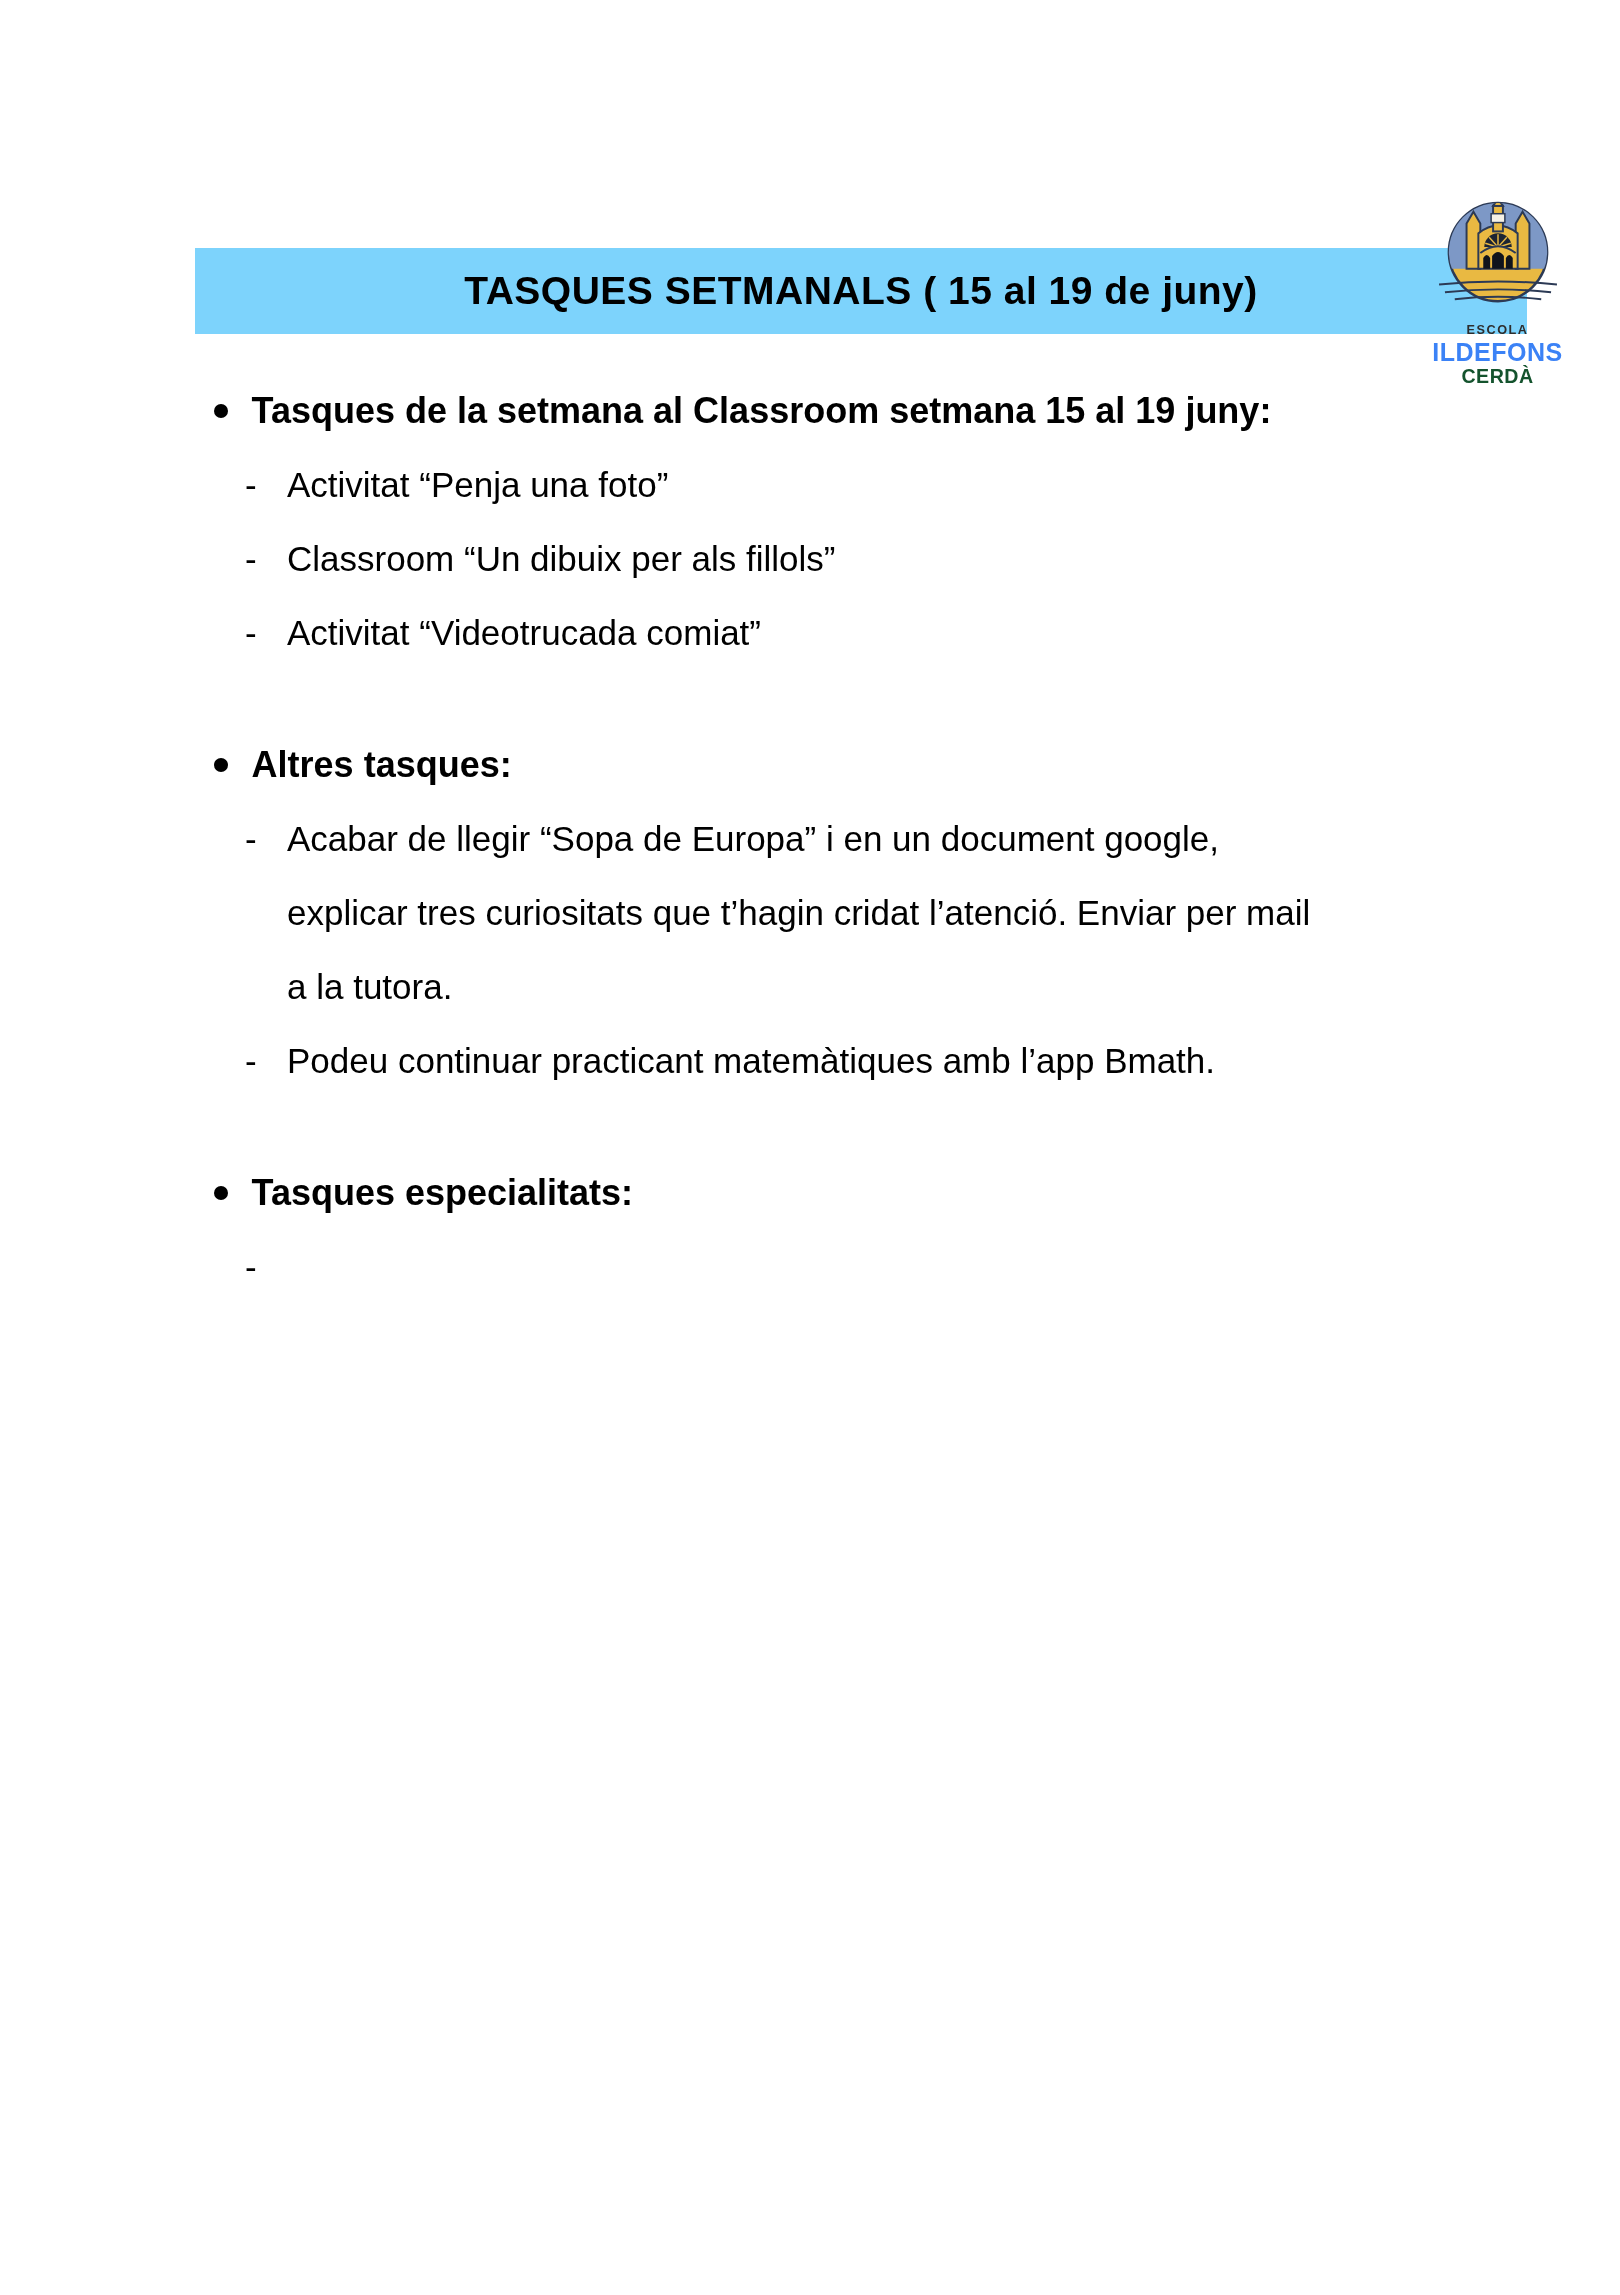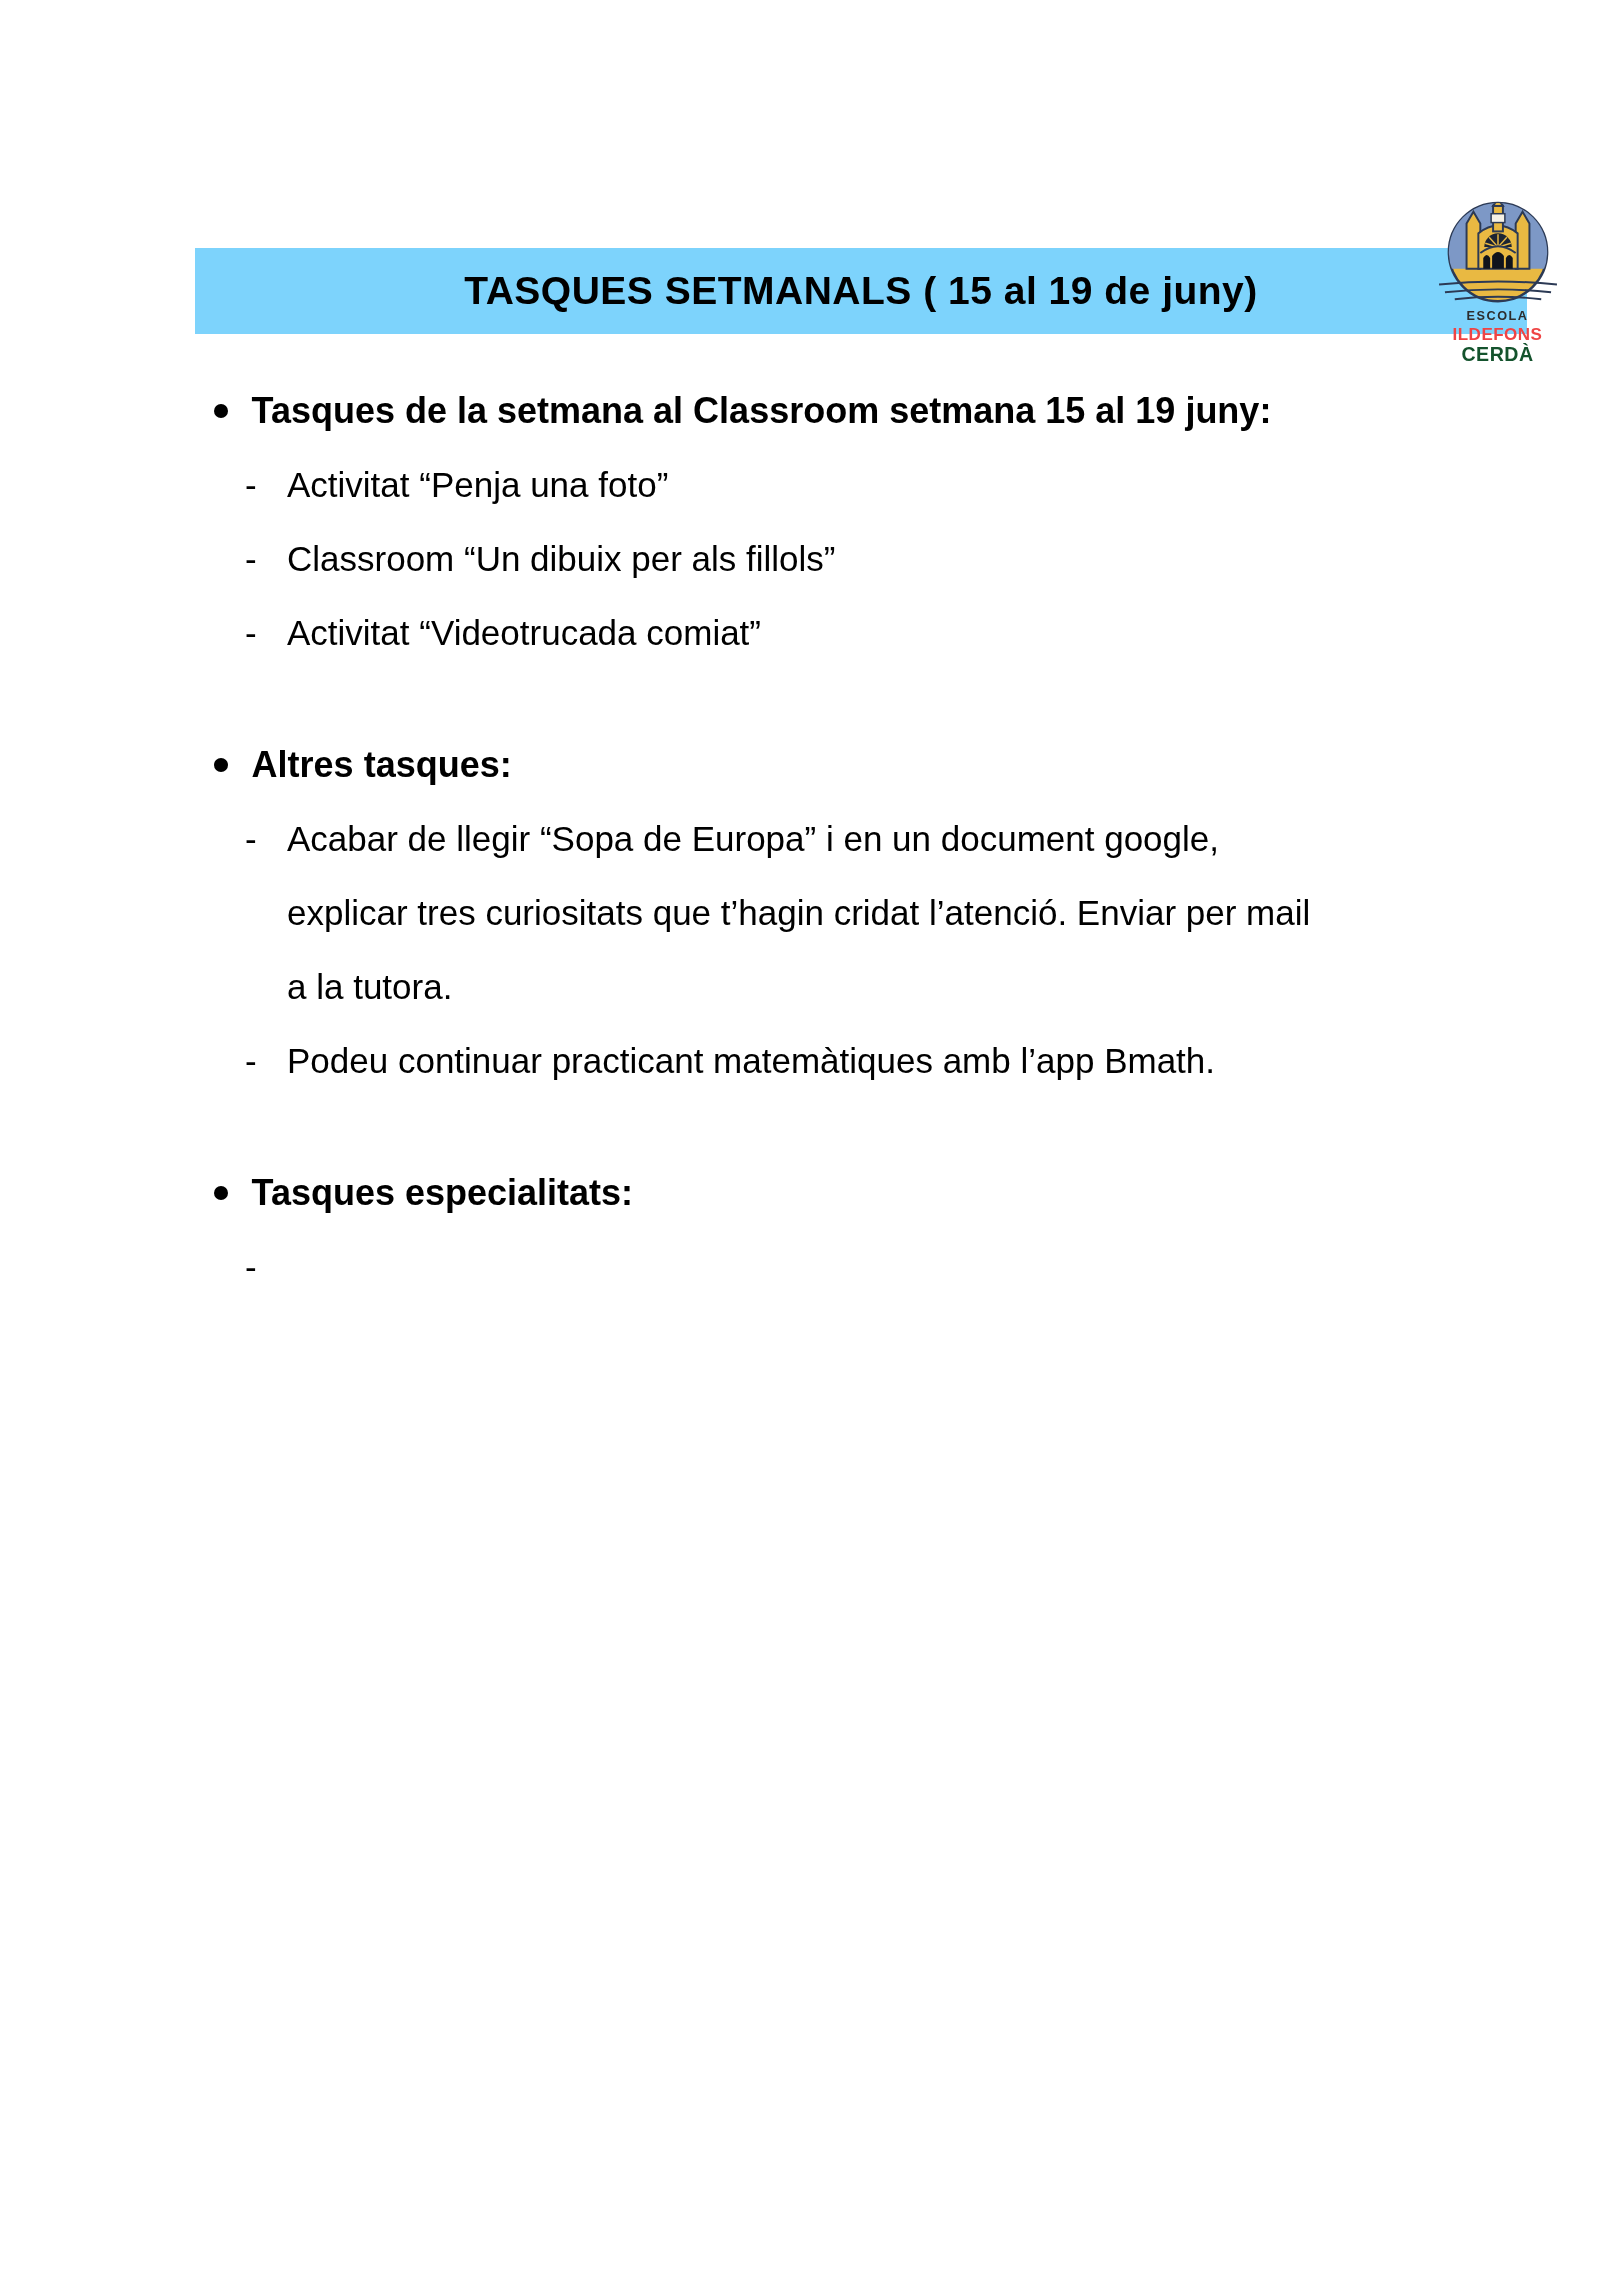--- a/index.html
+++ b/index.html
@@ -29,22 +29,22 @@
 
   
   .logo {
     position: absolute;
     left: 1429px; top: 198px;
     width: 137px;
     text-align: center;
     line-height: 1;
   }
   .logo svg { display: block; margin: 0 auto; }
-  .logo-text-top    { font-size: 12.7px; font-weight: bold; letter-spacing: 1.5px; color: #2d2d2d; margin-top: 0; }
-  .logo-text-mid    { font-size: 17px; font-weight: bold; color: #ef4444; margin-top: 2.9px; letter-spacing: 0.5px; }
+  .logo-text-top    { font-size: 12.7px; font-weight: bold; letter-spacing: 1.5px; color: #2d2d2d; margin-top: 14px; }
+  .logo-text-mid    { font-size: 25px; font-weight: bold; color: #3b82f6; margin-top: 2.9px; letter-spacing: 0.5px; }
   .logo-text-bottom { font-size: 19.6px; font-weight: bold; color: #14532d; margin-top: 2.9px; letter-spacing: 0.5px; }
 
   
   .content {
     position: absolute;
     left: 195px; top: 374px;
     width: 1382px;
     font-size: 35px;
   }
   .row { height: 74px; display: flex; align-items: center; white-space: nowrap; }

